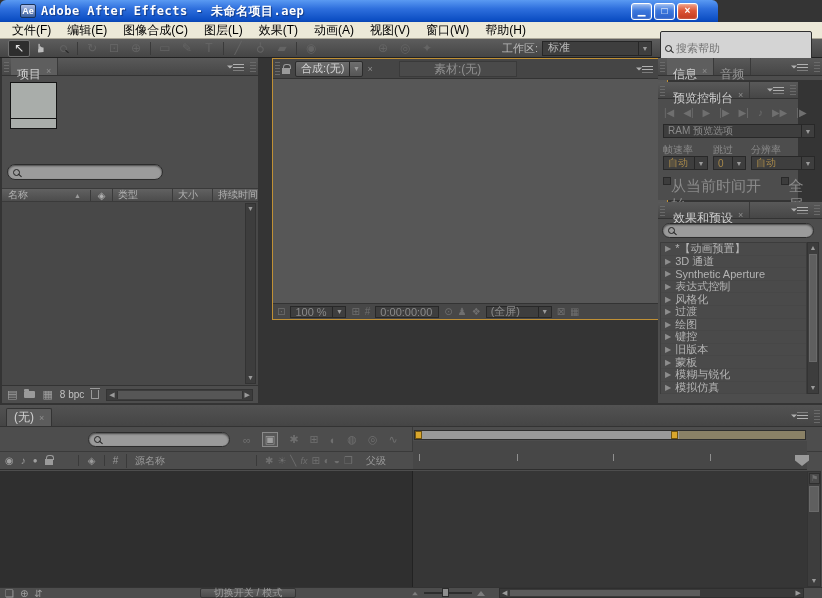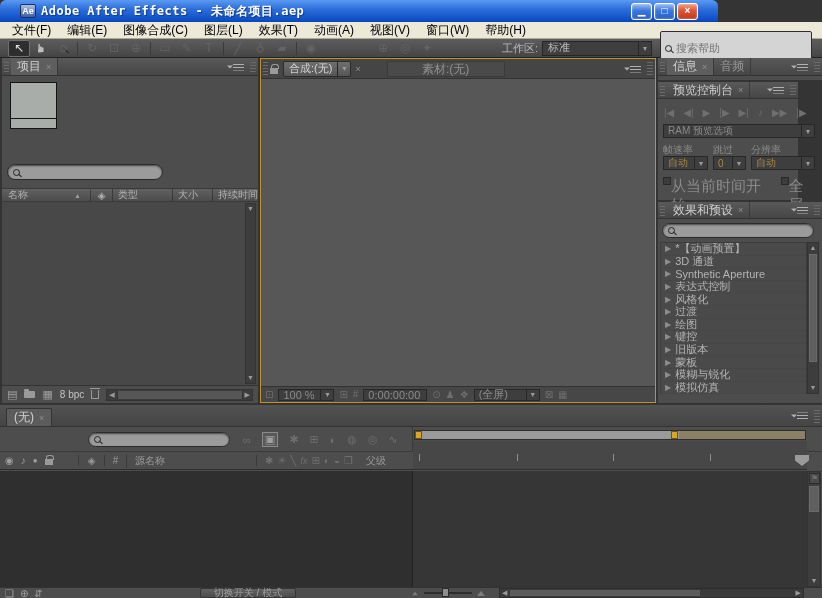--- a/index.html
+++ b/index.html
@@ -50,21 +50,21 @@
   
   .trashi{width:8px;height:9px;border:1px solid #9a9a9a;border-top:none;position:relative;display:inline-block;border-radius:0 0 1px 1px;flex:none}
   .trashi::before{content:"";position:absolute;left:-2px;top:-2px;width:10px;height:1px;background:#9a9a9a}
   
   .g{display:inline-flex;align-items:center;justify-content:center;color:#6f6f6f;font-size:10px;flex:none}
   .g.br{color:#9f9f9f}
   
   .panel{background:#4d4d4d;position:absolute}
   .tabbar{position:relative;background:linear-gradient(#595959,#464646);border-bottom:1px solid #333;display:flex;align-items:center}
   .gripL{width:5px;height:70%;margin:0 2px;background:repeating-linear-gradient(0deg,#6a6a6a 0 1px,transparent 1px 3px);flex:none}
-  .tab{height:100%;display:flex;align-items:center;padding:0 6px;font-size:12px;color:#cfcfcf;background:#5e5e5e;border-right:1px solid #3a3a3a;white-space:nowrap}
+  .tab{height:100%;display:flex;align-items:flex-start;padding:8px 6px;font-size:12px;color:#cfcfcf;background:#5e5e5e;border-right:1px solid #3a3a3a;white-space:nowrap}
   .tab .x{color:#8e8e8e;margin-left:5px;font-size:9px}
   .tab.inactive{background:transparent;color:#969696}
   .pmenu{position:absolute;right:14px;top:50%;transform:translateY(-50%);width:11px;height:7px;
     background:repeating-linear-gradient(0deg,#b0b0b0 0 1px,transparent 1px 3px)}
   .pmenu::before{content:"";position:absolute;left:-6px;top:2px;border:3px solid transparent;border-top-color:#b0b0b0}
   .gripR{position:absolute;right:2px;top:3px;bottom:3px;width:6px;background:repeating-linear-gradient(0deg,#6a6a6a 0 1px,transparent 1px 3px)}
   .pill{background:#9b9b9b;border:1px solid #2c2c2c;border-radius:8px;box-shadow:inset 0 1px 2px rgba(0,0,0,.55);
     display:flex;align-items:center;padding:0 5px;gap:4px}
   .pill input{border:none;background:transparent;outline:none;font-size:11px;color:#222;width:100%}
   .dd{background:#3e3e3e;border:1px solid #282828;display:flex;align-items:center;font-size:11px}
@@ -72,21 +72,21 @@
   .amber{color:#a8894a}.dimtx{color:#8a8a8a}
   .chk{width:8px;height:8px;border:1px solid #292929;background:#3c3c3c;display:inline-block;flex:none}
   
   .sb{background:#3d3d3d;border:1px solid #333;position:absolute}
   .sb .ar{color:#9a9a9a;font-size:7px;text-align:center;line-height:10px}
   .thumbv{background:#5f5f5f;border:1px solid #6a6a6a;position:absolute}
   
   .fxrow{height:12.6px;display:flex;align-items:center;padding-left:4px;font-size:11px;color:#b3b3b3;border-bottom:1px solid #474747;background:#4a4a4a}
   .tri{color:#8d8d8d;font-size:8px;margin-right:4px;flex:none}
   
-  .comp{left:260px;top:58px;width:396px;height:345px;position:absolute;background:#575757;border:1px solid #c09035}
+  .comp{left:272px;top:58px;width:396px;height:262px;position:absolute;background:#575757;border:1px solid #c09035}
   
   .shield{position:absolute;width:14px;height:11px;background:#9a9a9a;clip-path:polygon(0 0,100% 0,100% 50%,50% 100%,0 50%)}
   .tick{position:absolute;top:2px;width:1px;height:7px;background:#8f8f8f}
   .xptri{width:0;height:0;border-left:4px solid transparent;border-right:4px solid transparent;border-bottom:5px solid #7d7d7d;display:inline-block}
   .btn{background:linear-gradient(#616161,#4c4c4c);border:1px solid #353535;border-radius:2px;color:#9d9d9d;font-size:10px;
     display:flex;align-items:center;justify-content:center;white-space:nowrap}
 </style>
 </head>
 <body>
 

